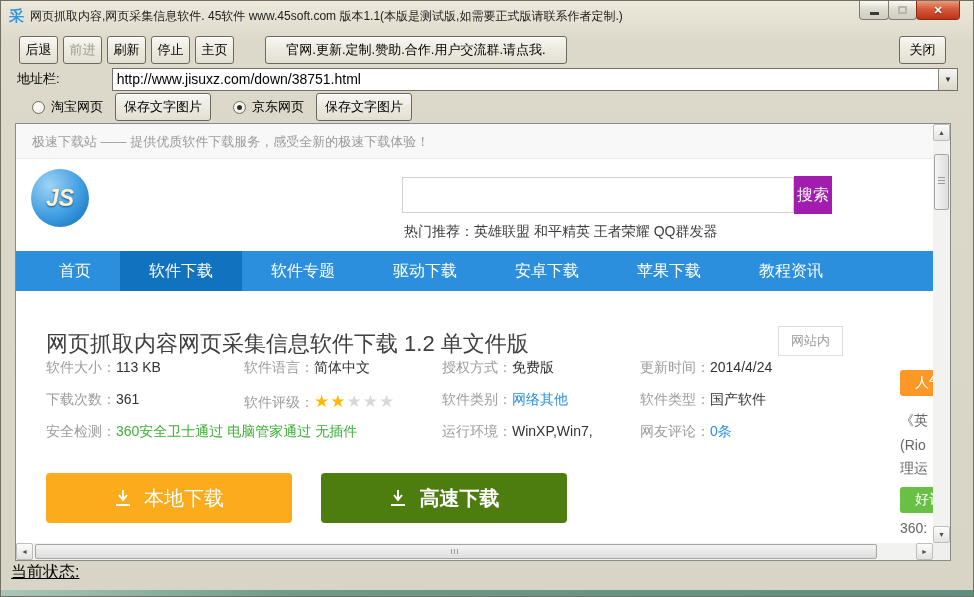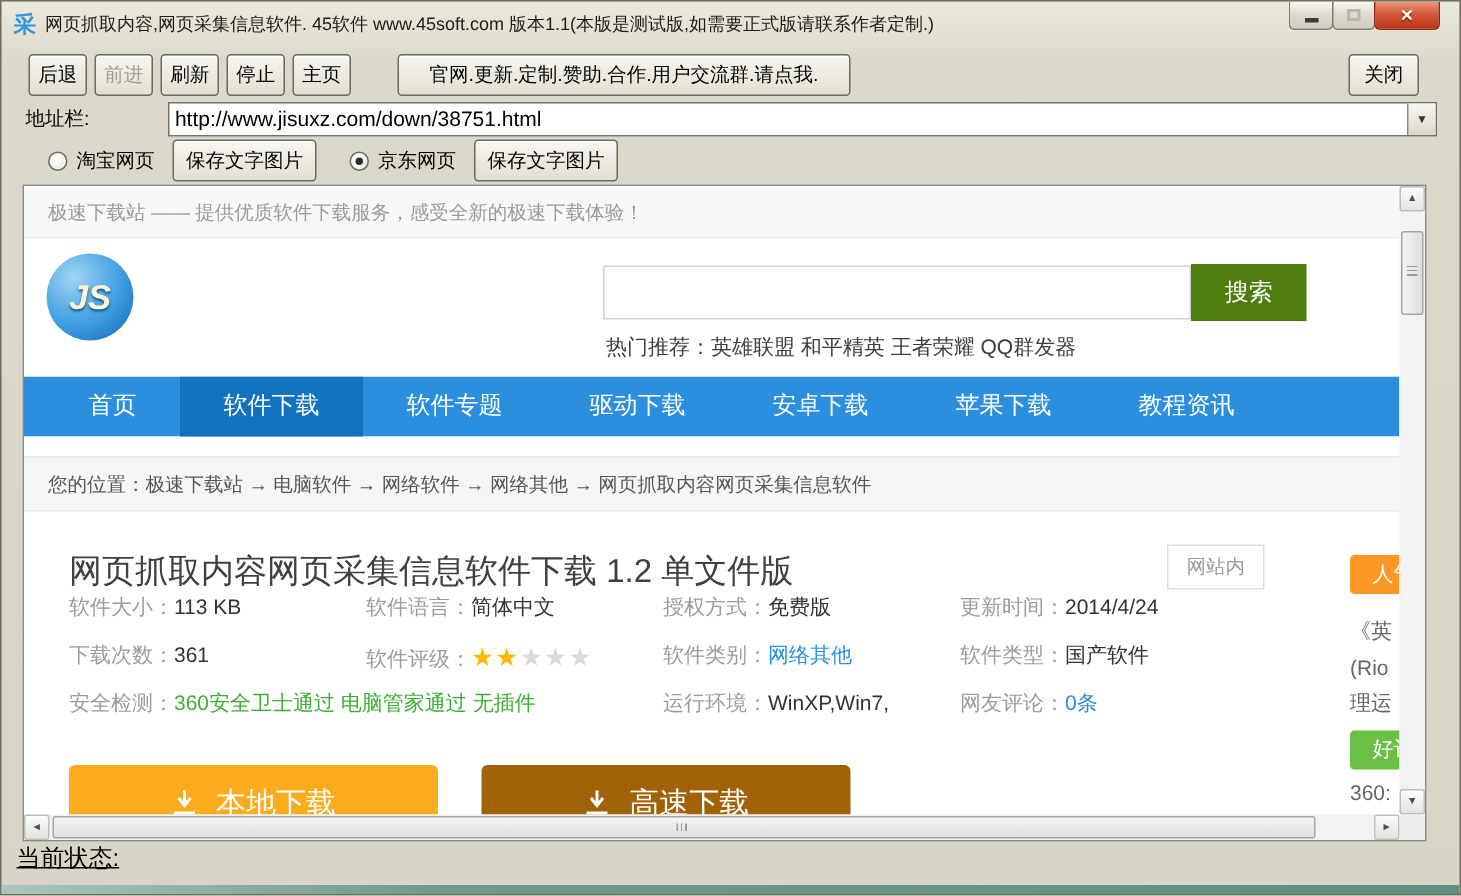--- a/index.html
+++ b/index.html
@@ -46,21 +46,21 @@
 
   .site-topbar { height:35px; line-height:35px; background:#f8f8f8; border-bottom:1px solid #ececec; padding-left:16px; font-size:13px; color:#9a9a9a; white-space:nowrap; }
   .site-header { position:relative; height:92px; background:#fff; }
   .logo { position:absolute; left:15px; top:10px; display:flex; align-items:center; cursor:pointer; }
   .logo-ball { width:58px; height:58px; border-radius:50%; background:radial-gradient(circle at 32% 28%, #9ed4f5, #3e9de2 55%, #1266ad); display:flex; align-items:center; justify-content:center; color:#fdf3cf; font-weight:bold; font-style:italic; font-size:23px; text-shadow:0 1px 2px #0d4f8a; }
   .logo-txt { margin-left:10px; }
   .logo-name { font-size:40px; font-weight:bold; color:#2a85d8; letter-spacing:2px; line-height:1.05; }
   .logo-tag { font-size:12px; color:#a5a5a5; margin-top:1px; }
   .searchwrap { position:absolute; left:386px; top:18px; display:flex; }
   .searchinput { width:392px; height:36px; border:1px solid #d2d2d2; font-size:14px; padding:0 8px; }
-  .searchbtn { width:77px; height:38px; margin-top:-1px; background:#4d7c0f; color:#fff; font-size:16px; border:none; cursor:pointer; }
+  .searchbtn { width:38px; height:38px; margin-top:-1px; background:#a21caf; color:#fff; font-size:16px; border:none; cursor:pointer; }
   .hotline { position:absolute; left:388px; top:64px; font-size:14px; color:#3d3d3d; white-space:nowrap; }
 
   .site-nav { height:40px; background:#2b8fdd; display:flex; padding-left:14px; }
   .navitem { line-height:40px; padding:0 29px; color:#fff; font-size:16px; cursor:pointer; white-space:nowrap; }
   .navitem.active { background:#1172c0; }
   .nav-gap { height:13px; background:#fff; }
 
   .breadbar { height:37px; line-height:36px; background:#f6f6f6; border-top:1px solid #e9e9e9; border-bottom:1px solid #e9e9e9; padding-left:16px; font-size:13px; color:#555; white-space:nowrap; }
 
   .page { position:relative; padding:25px 0 0 30px; }
@@ -75,21 +75,21 @@
   .cell .vl { color:#333; }
   .cell .vl.link { color:#2a8fdd; cursor:pointer; }
   .cell .vl.safe { color:#3cb035; }
   .stars-on { color:#ffb800; font-size:17px; letter-spacing:1px; }
   .stars-off { color:#d9d9d9; font-size:17px; letter-spacing:1px; }
 
   .dlrow { margin-top:18px; white-space:nowrap; }
   .dlbtn { display:inline-flex; align-items:center; justify-content:center; width:246px; height:50px; border-radius:4px; color:#fff; font-size:20px; cursor:pointer; }
   .dlbtn svg { margin-right:12px; }
   .dl-local { background:#fbab1c; margin-right:25px; }
-  .dl-fast { background:#a16207; }
+  .dl-fast { background:#4d7c0f;font-weight:bold; }
 
   .side-col { position:absolute; left:884px; top:246px; width:100px; }
   .side-badge { display:inline-block; padding:4px 15px; border-radius:3px; color:#fff; font-size:14px; cursor:pointer; }
   .badge-pop { background:#fd9827; }
   .badge-good { background:#6abf45; margin-top:9px; }
   .side-line { font-size:14px; color:#666; margin-top:7px; white-space:nowrap; }
   .side-line.first { margin-top:16px; }
 
   
   .vscroll { position:absolute; top:0; right:0; width:17px; bottom:17px; background:#f2f2f0; }
@@ -177,21 +177,20 @@
         <div class="navitem">首页</div>
         <div class="navitem active">软件下载</div>
         <div class="navitem">软件专题</div>
         <div class="navitem">驱动下载</div>
         <div class="navitem">安卓下载</div>
         <div class="navitem">苹果下载</div>
         <div class="navitem">教程资讯</div>
       </div>
 
       <div class="nav-gap"></div>
-      <div class="breadbar">您的位置：极速下载站 → 电脑软件 → 网络软件 → 网络其他 → 网页抓取内容网页采集信息软件</div>
 
       <div class="page">
         <div class="pagetitle">网页抓取内容网页采集信息软件下载 1.2 单文件版</div>
         <div class="sitescope">网站内</div>
 
         <div class="inforow">
           <div class="cell c1"><span class="lb">软件大小：</span><span class="vl">113 KB</span></div>
           <div class="cell c2"><span class="lb">软件语言：</span><span class="vl">简体中文</span></div>
           <div class="cell c3"><span class="lb">授权方式：</span><span class="vl">免费版</span></div>
           <div class="cell c4"><span class="lb">更新时间：</span><span class="vl">2014/4/24</span></div>

